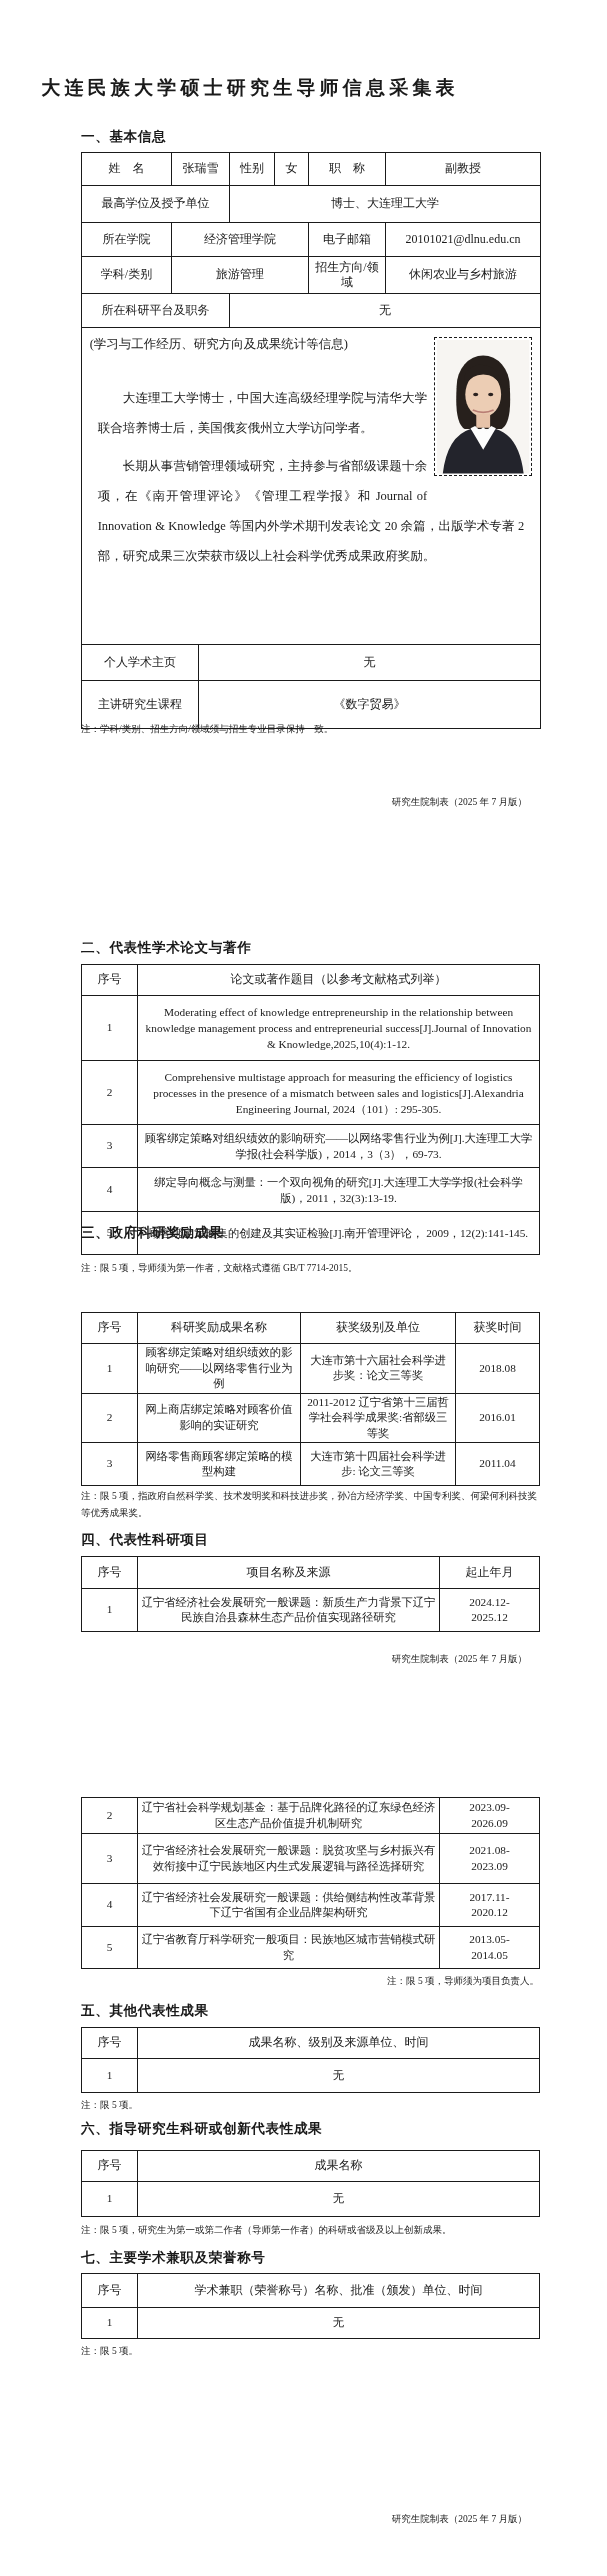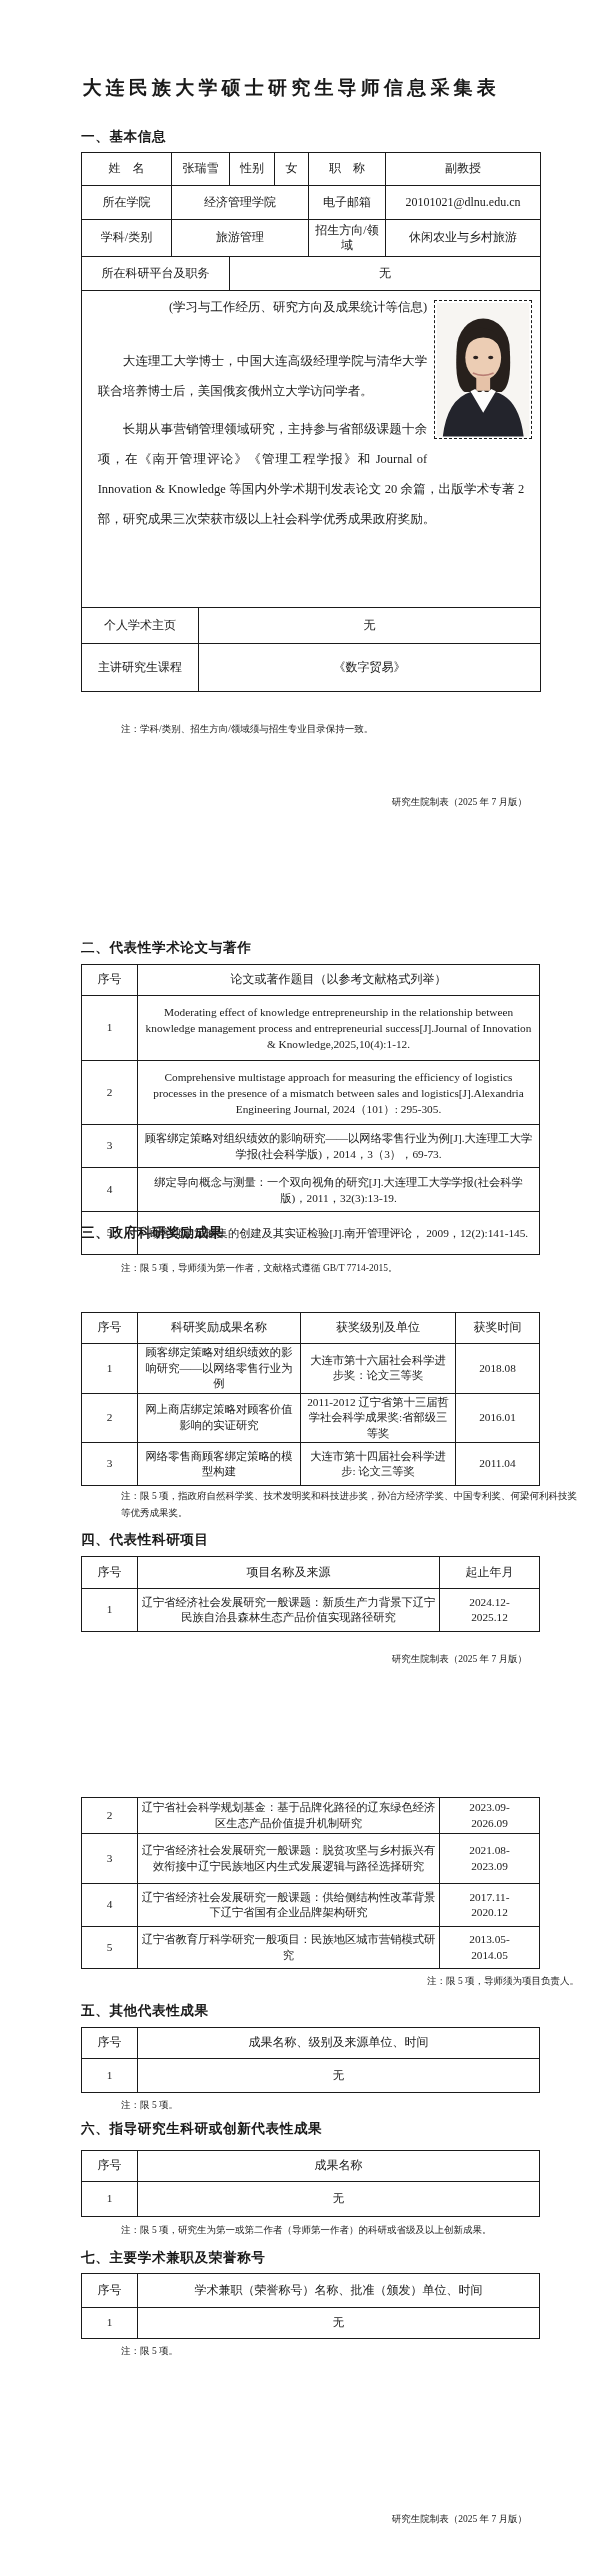--- a/index.html
+++ b/index.html
@@ -1,41 +1,41 @@
 <!DOCTYPE html>
 <html style="font-size:9.5px"><head>
 <meta charset="utf-8">
 <style>
   html,body{margin:0;padding:0;background:#ffffff;}
   .page{position:relative;width:607px;height:2576px;background:#ffffff;
         font-family:"Liberation Serif","DejaVu Serif",serif;color:#1a1a1a;}
   .abs{position:absolute;left:81px;width:458px;}
-  .doc-title{left:0;width:500px;text-align:right;
+  .doc-title{left:0;width:500px;text-align:center;
              font-family:"Liberation Sans","DejaVu Sans",sans-serif;
              font-weight:bold;font-size:19px;letter-spacing:4.2px;}
   .sec-heading{font-family:Liberation Serif, serif;
                font-weight:bold;font-size:13.6px;letter-spacing:0.6px;}
   table{border-collapse:collapse;table-layout:fixed;width:458px;}
   td,th{border:0.6px solid #1a1a1a;text-align:center;vertical-align:middle;
         font-size:11.3px;line-height:15.4px;padding:1.2px 3.6px;overflow:hidden;
         font-weight:normal;word-break:break-word;}
   table.outer2{border:1.2px solid #1a1a1a;}
   table.outer2 td,table.outer2 th{border-color:#1a1a1a;}
   .bt2{border-top-width:1.2px !important;}
   .bb2{border-bottom-width:1.2px !important;}
   .basic td{font-size:12px;}
   .bio-cell{text-align:left;vertical-align:top;padding:7.1px 7.7px;}
-  .caption{text-align:right;font-size:12.5px;line-height:18px;}
+  .caption{text-align:left;font-size:12.5px;line-height:18px;}
   .bio p{margin:8px;font-size:12.5px;line-height:30px;text-indent:2em;text-align:justify;}
   .bio .p1{margin-top:30px;}
   .bio .p2{margin-top:4.7px;}
   .photo-box{float:right;width:98px;height:139px;border:1.2px dashed #1a1a1a;
              margin:2.4px 0 6px 7.1px;box-sizing:border-box;padding:1.8px;background:#fff;}
   .photo-box svg{display:block;width:100%;height:100%;}
-  .note{font-size:9.5px;line-height:16.6px;text-align:left;margin-left:40px;}
+  .note{font-size:9.5px;line-height:16.6px;text-align:left;}
   .footer{text-align:right;font-size:9.5px;padding-right:12px;box-sizing:border-box;}
   .citation{line-height:16px;}
   .period span{display:block;line-height:15.4px;}
   .hdr{font-size:12px;}
 </style>
 </head>
 <body>
 
 <div class="page">
 
@@ -54,20 +54,24 @@
         <col style="width:155px">
     </colgroup>
     <tbody>
         <tr style="height:33px">
       <td>姓　名</td>
       <td colspan="2">张瑞雪</td>
       <td>性别</td>
       <td>女</td>
       <td>职　称</td>
       <td>副教授</td>
+    </tr>
+    <tr style="height:37px">
+      <td colspan="3">最高学位及授予单位</td>
+      <td colspan="4">博士、大连理工大学</td>
     </tr>
     <tr style="height:34px">
       <td class="bt2">所在学院</td>
       <td class="bt2" colspan="4">经济管理学院</td>
       <td class="bt2">电子邮箱</td>
       <td class="bt2">20101021@dlnu.edu.cn</td>
     </tr>
     <tr style="height:37px">
       <td class="bt2">学科/类别</td>
       <td class="bt2" colspan="4">旅游管理</td>

